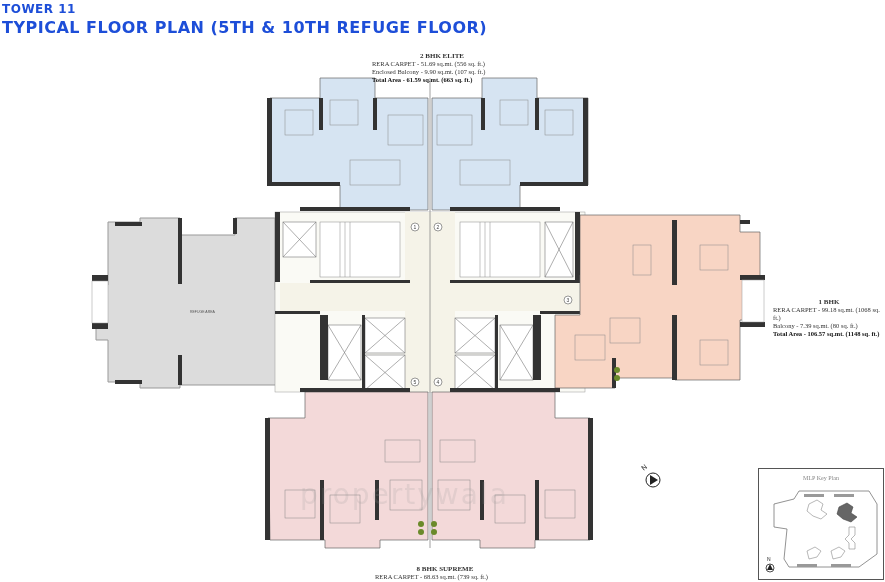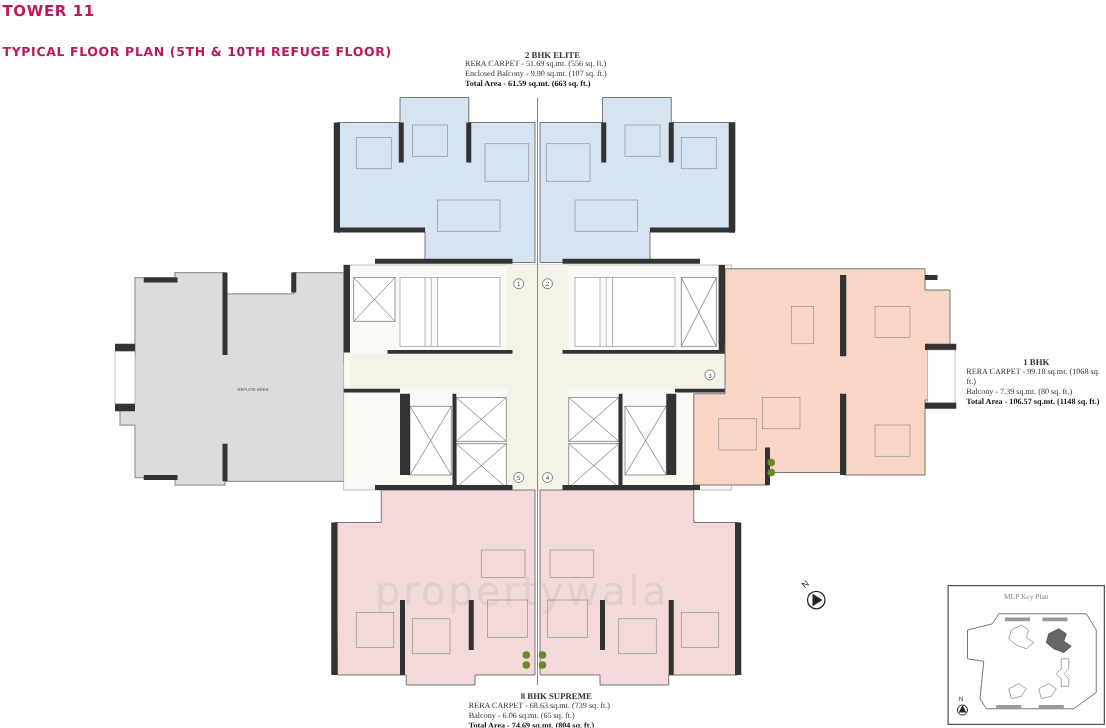--- a/index.html
+++ b/index.html
@@ -1,28 +1,28 @@
 <!DOCTYPE html>
 <html><head>
 <meta charset="utf-8">
 <style>
   html, body { margin:0; padding:0; background:#ffffff; }
   body { width:885px; height:582px; position:relative; overflow:hidden; font-family:"Liberation Sans", sans-serif; }
-  .title { position:absolute; left:2px; color:#be185d; font-weight:bold; letter-spacing:0.5px; font-family:"DejaVu Sans", sans-serif; }
+  .title { position:absolute; left:2px; color:#1d4ed8; font-weight:bold; letter-spacing:0.5px; font-family:"DejaVu Sans", sans-serif; }
   .t1 { top:2px; font-size:12px; }
-  .t2 { top:37px; font-size:10px; }
-  .area-block { position:absolute; font-family:"Liberation Serif", serif; color:#333; font-size:6.5px; line-height:8px; }
+  .t2 { top:18px; font-size:16px; }
+  .area-block { position:absolute; font-family:"Liberation Serif", serif; color:#333; font-size:6.5px; line-height:8px;margin-top:12px; }
   .area-block .nm { font-weight:bold; font-size:7px; text-align:center; display:block; }
   .area-block .tot { font-weight:bold; color:#111; }
   svg { position:absolute; left:0; top:0; }
   .lbl { font-family:"Liberation Sans", sans-serif; font-size:3px; fill:#555; }
   .keyplan { position:absolute; left:758px; top:468px; width:124px; height:110px; border:1px solid #555; background:#fff; }
   .keyplan .kt { position:absolute; top:6px; width:100%; text-align:center; font-size:6px; color:#888; font-family:"Liberation Serif", serif; }
   .compass { position:absolute; left:640px; top:462px; }
-  .watermark { position:absolute; left:300px; top:454px; font-size:32px; color:rgba(150,150,150,0.18); font-family:"DejaVu Sans", sans-serif; letter-spacing:2px; }
+  .watermark { position:absolute; left:300px; top:478px; font-size:28px; color:rgba(150,150,150,0.18); font-family:"DejaVu Sans", sans-serif; letter-spacing:2px; }
 </style>
 </head>
 <body>
 
 <div class="title t1">TOWER 11</div>
 <div class="title t2">TYPICAL FLOOR PLAN (5TH &amp; 10TH REFUGE FLOOR)</div>
 
 <svg width="885" height="582" viewBox="0 0 885 582">
 
   <g>

